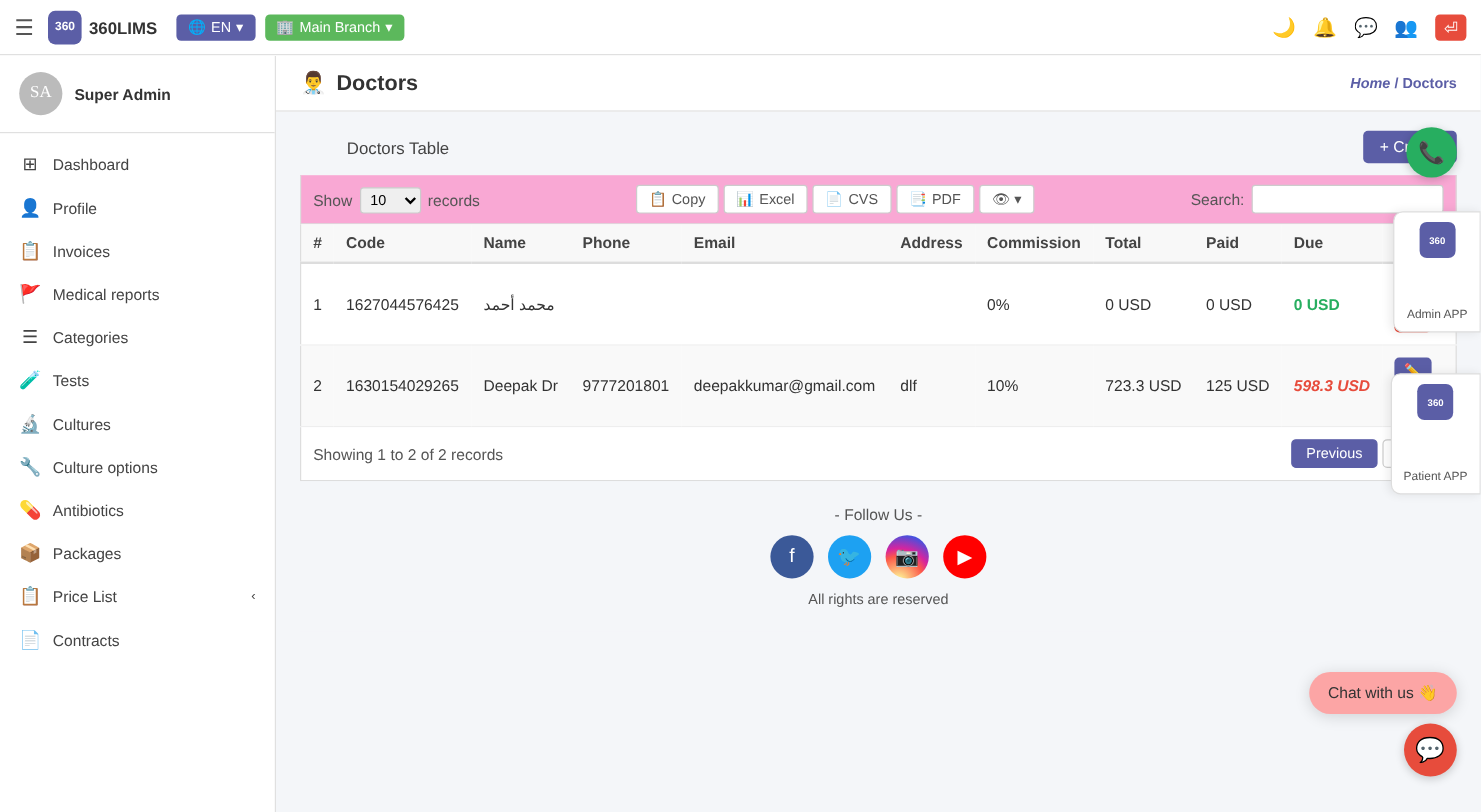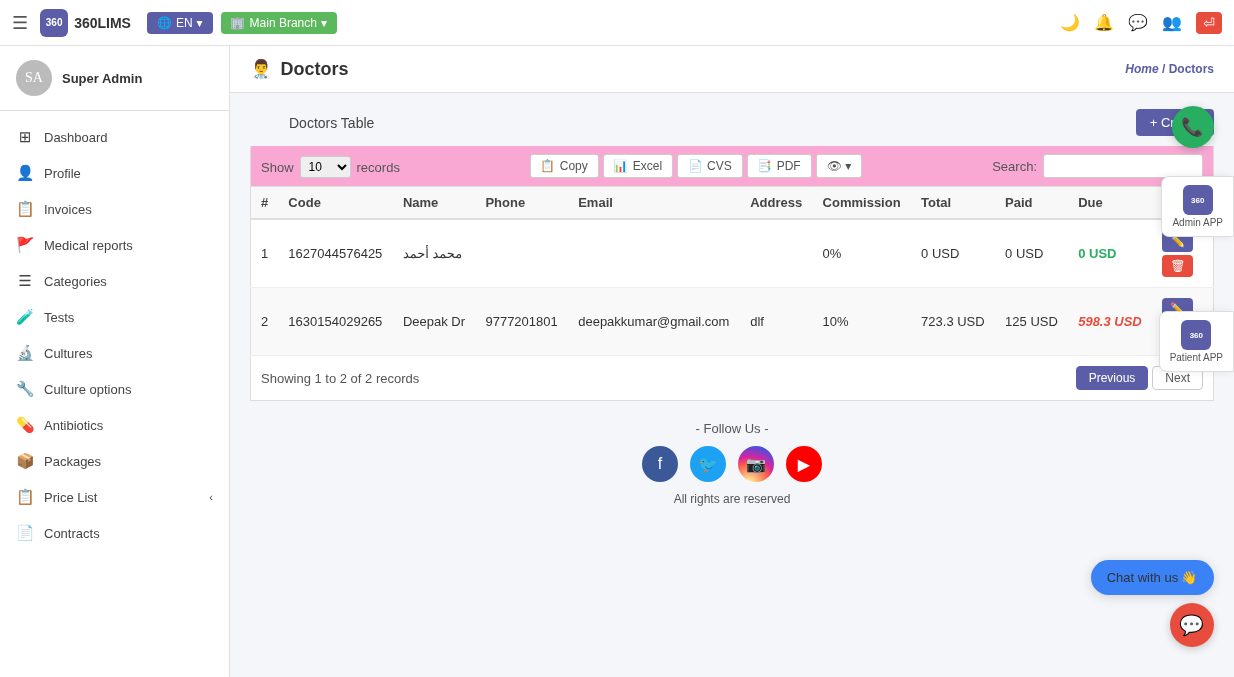--- a/index.html
+++ b/index.html
@@ -78,30 +78,30 @@
     .social-icons { display: flex; justify-content: center; gap: 12px; margin-bottom: 10px; }
     .social-icon { width: 36px; height: 36px; border-radius: 50%; display: flex; align-items: center; justify-content: center; color: #fff; font-size: 16px; cursor: pointer; }
     .social-fb { background: #3b5998; }
     .social-tw { background: #1da1f2; }
     .social-ig { background: radial-gradient(circle at 30% 107%, #fdf497 0%, #fdf497 5%, #fd5949 45%, #d6249f 60%, #285AEB 90%); }
     .social-yt { background: #ff0000; }
     .rights { font-size: 12px; color: #555; font-weight: normal; }
 
     
     .chat-widget { position: fixed; bottom: 30px; right: 20px; z-index: 200; display: flex; flex-direction: column; align-items: flex-end; gap: 8px; }
-    .chat-bubble { background: #3b82f6; border-radius: 20px; padding: 10px 16px; box-shadow: 0 2px 12px rgba(0,0,0,0.15); font-size: 13px; color: #333; display: flex; align-items: center; gap: 6px; justify-content: flex-end; }
+    .chat-bubble { background: #fca5a5; border-radius: 20px; padding: 10px 16px; box-shadow: 0 2px 12px rgba(0,0,0,0.15); font-size: 13px; color: #333; display: flex; align-items: center; gap: 6px; justify-content: flex-end; }
     .chat-btn { width: 44px; height: 44px; border-radius: 50%; background: #e74c3c; display: flex; align-items: center; justify-content: center; color: #fff; font-size: 20px; cursor: pointer; box-shadow: 0 2px 8px rgba(0,0,0,0.2); }
 
     
     .phone-float { position: absolute; top: 90px; right: 20px; width: 42px; height: 42px; border-radius: 50%; background: #27ae60; display: flex; align-items: center; justify-content: center; color: #fff; font-size: 18px; cursor: pointer; box-shadow: 0 2px 8px rgba(0,0,0,0.2); z-index: 50; }
 
     
     .app-btn { position: absolute; right: 0; background: #fff; border: 1px solid #ddd; border-radius: 8px 0 0 8px; padding: 8px 10px; display: flex; flex-direction: column; align-items: center; gap: 2px; cursor: pointer; box-shadow: -2px 0 8px rgba(0,0,0,0.08); z-index: 50; }
     .app-btn-logo { width: 30px; height: 30px; background: #5b5ea6; border-radius: 6px; display: flex; align-items: center; justify-content: center; color: #fff; font-size: 9px; font-weight: bold; }
-    .app-btn-label { font-size: 10px; color: #555; white-space: nowrap; }
+    .app-btn-label { font-size: 10px; color: #555; white-space: nowrap; margin-top: 40px; }
     .admin-app { top: 180px; }
     .patient-app { top: 310px; }
 
     .relative-wrapper { position: relative; }
   </style>
 </head>
 <body>
 
 <div class="navbar">
   <span class="hamburger">☰</span>

